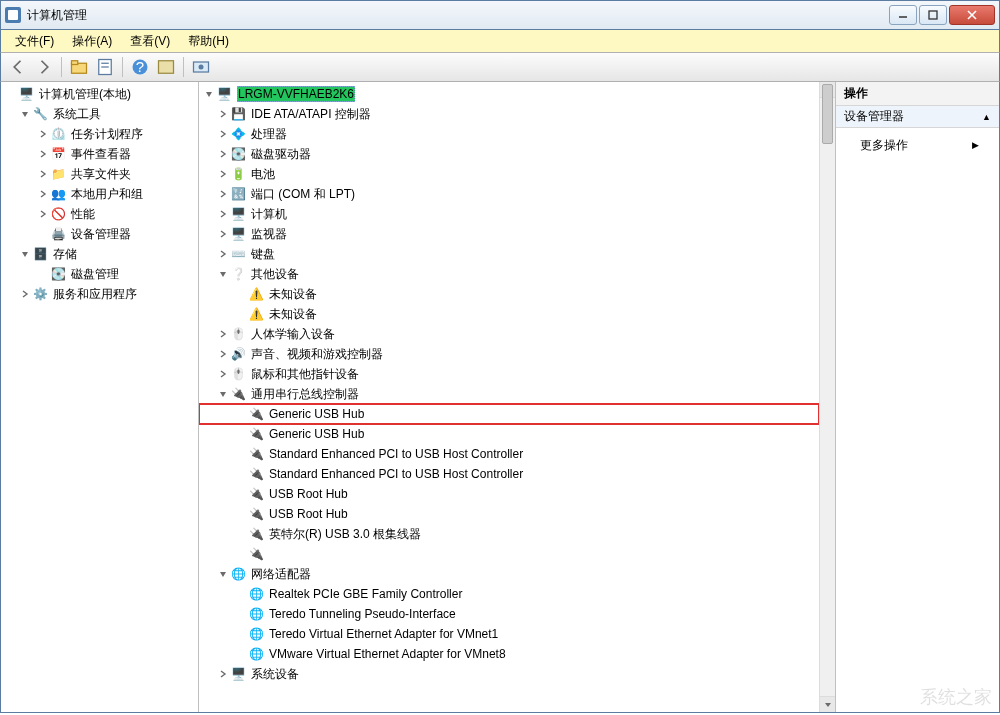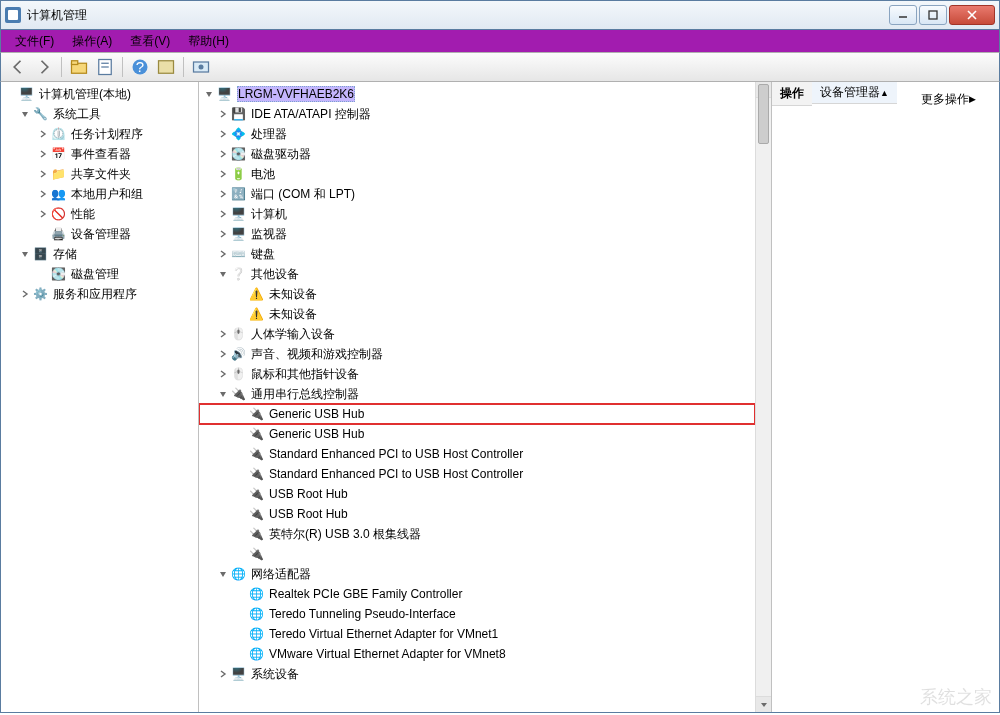--- a/index.html
+++ b/index.html
@@ -9,21 +9,21 @@
 .titlebar { height: 30px; background: linear-gradient(to bottom, #f3f7fb, #e1e9f2); border: 1px solid #5a7ca0; display: flex; align-items: center; padding: 0 4px; }
 .titlebar .app-icon { width: 16px; height: 16px; margin-right: 6px; background: #4a7cb0; border-radius: 2px; position: relative; }
 .titlebar .app-icon::after { content: ""; position: absolute; inset: 3px; background: #fff; border-radius: 1px; }
 .titlebar .title { flex: 1; color: #000; }
 .winbtns { display: flex; gap: 2px; }
 .winbtn { width: 28px; height: 20px; border: 1px solid #8aa4c0; border-radius: 3px; background: linear-gradient(to bottom,#f8fbfe,#d9e7f5); display:flex; align-items:center; justify-content:center; cursor:pointer; }
 .winbtn.close { background: linear-gradient(to bottom,#e97a6e,#c74b3a); border-color:#a03428; color:#fff; width: 46px; }
 .winbtn svg { width: 10px; height: 10px; }
 
 
-.menubar { height: 22px; background: #a21caf; border-left:1px solid #5a7ca0; border-right:1px solid #5a7ca0; display:flex; align-items:center; padding: 0 6px; gap: 2px; }
+.menubar { height: 22px; background: #fef9c3; border-left:1px solid #5a7ca0; border-right:1px solid #5a7ca0; display:flex; align-items:center; padding: 0 6px; gap: 2px; }
 .menuitem { padding: 2px 8px; cursor: pointer; }
 
 
 .toolbar { height: 30px; background: linear-gradient(to bottom,#fcfcfc,#e6e6e6); border:1px solid #b0b0b0; border-left:1px solid #5a7ca0; border-right:1px solid #5a7ca0; display:flex; align-items:center; padding: 0 6px; gap: 4px; }
 .tbtn { width: 22px; height: 22px; display:flex; align-items:center; justify-content:center; border:1px solid transparent; border-radius:2px; cursor:pointer; }
 .tsep { width:1px; height:20px; background:#c0c0c0; margin:0 2px; }
 
 
 .client { display:flex; height: calc(715px - 30px - 22px - 30px - 2px); border:1px solid #5a7ca0; border-top:none; background:#fff; }
 
@@ -43,25 +43,25 @@
 
 
 .centerpane { flex:1; position:relative; overflow:hidden; background:#fff; }
 .centerinner { position:absolute; inset:0 16px 0 0; overflow:auto; padding:2px 0; }
 .scrollbar { position:absolute; right:0; top:0; bottom:0; width:16px; background:#f0f0f0; border-left:1px solid #dcdcdc; }
 .scrollbar .thumb { position:absolute; left:2px; right:2px; top:2px; height:60px; background:#cdcdcd; border:1px solid #aaa; border-radius:2px; }
 .scrollbar .arrup,.scrollbar .arrdn { position:absolute; left:0; right:0; height:16px; background:#e8e8e8; display:flex; align-items:center; justify-content:center; }
 .scrollbar .arrup { top:0; border-bottom:1px solid #dcdcdc; }
 .scrollbar .arrdn { bottom:0; border-top:1px solid #dcdcdc; }
 
-.sel { background:#c4b5fd; border:1px dotted #7da2ce; }
+.sel { background:#22c55e; border:1px dotted #7da2ce; }
 .hl-red { outline:2px solid #e03030; outline-offset:-1px; }
 
 
-.rightpane { width: 228px; border-left:1px solid #c0c0c0; display:flex; }
+.rightpane { width: 164px; border-left:1px solid #c0c0c0; display:flex; flex-direction:column; }
 .rp-head { height:24px; background:#f3f3f3; border-bottom:1px solid #d6d6d6; display:flex; align-items:center; padding:0 8px; font-weight:bold; }
 .rp-sub { height:22px; background:#eef4fb; border-bottom:1px solid #d6d6d6; display:flex; align-items:center; justify-content:space-between; padding:0 8px; }
 .rp-item { height:22px; display:flex; align-items:center; justify-content:space-between; padding:12px 20px 0 24px; cursor:pointer; }
 .rp-sub .tri, .rp-item .tri { font-size:9px; }
 
 
 .svg-chevr { stroke:#6b6b6b; stroke-width:1.4; fill:none; }
 .svg-chevd { fill:#6b6b6b; }
 
 

